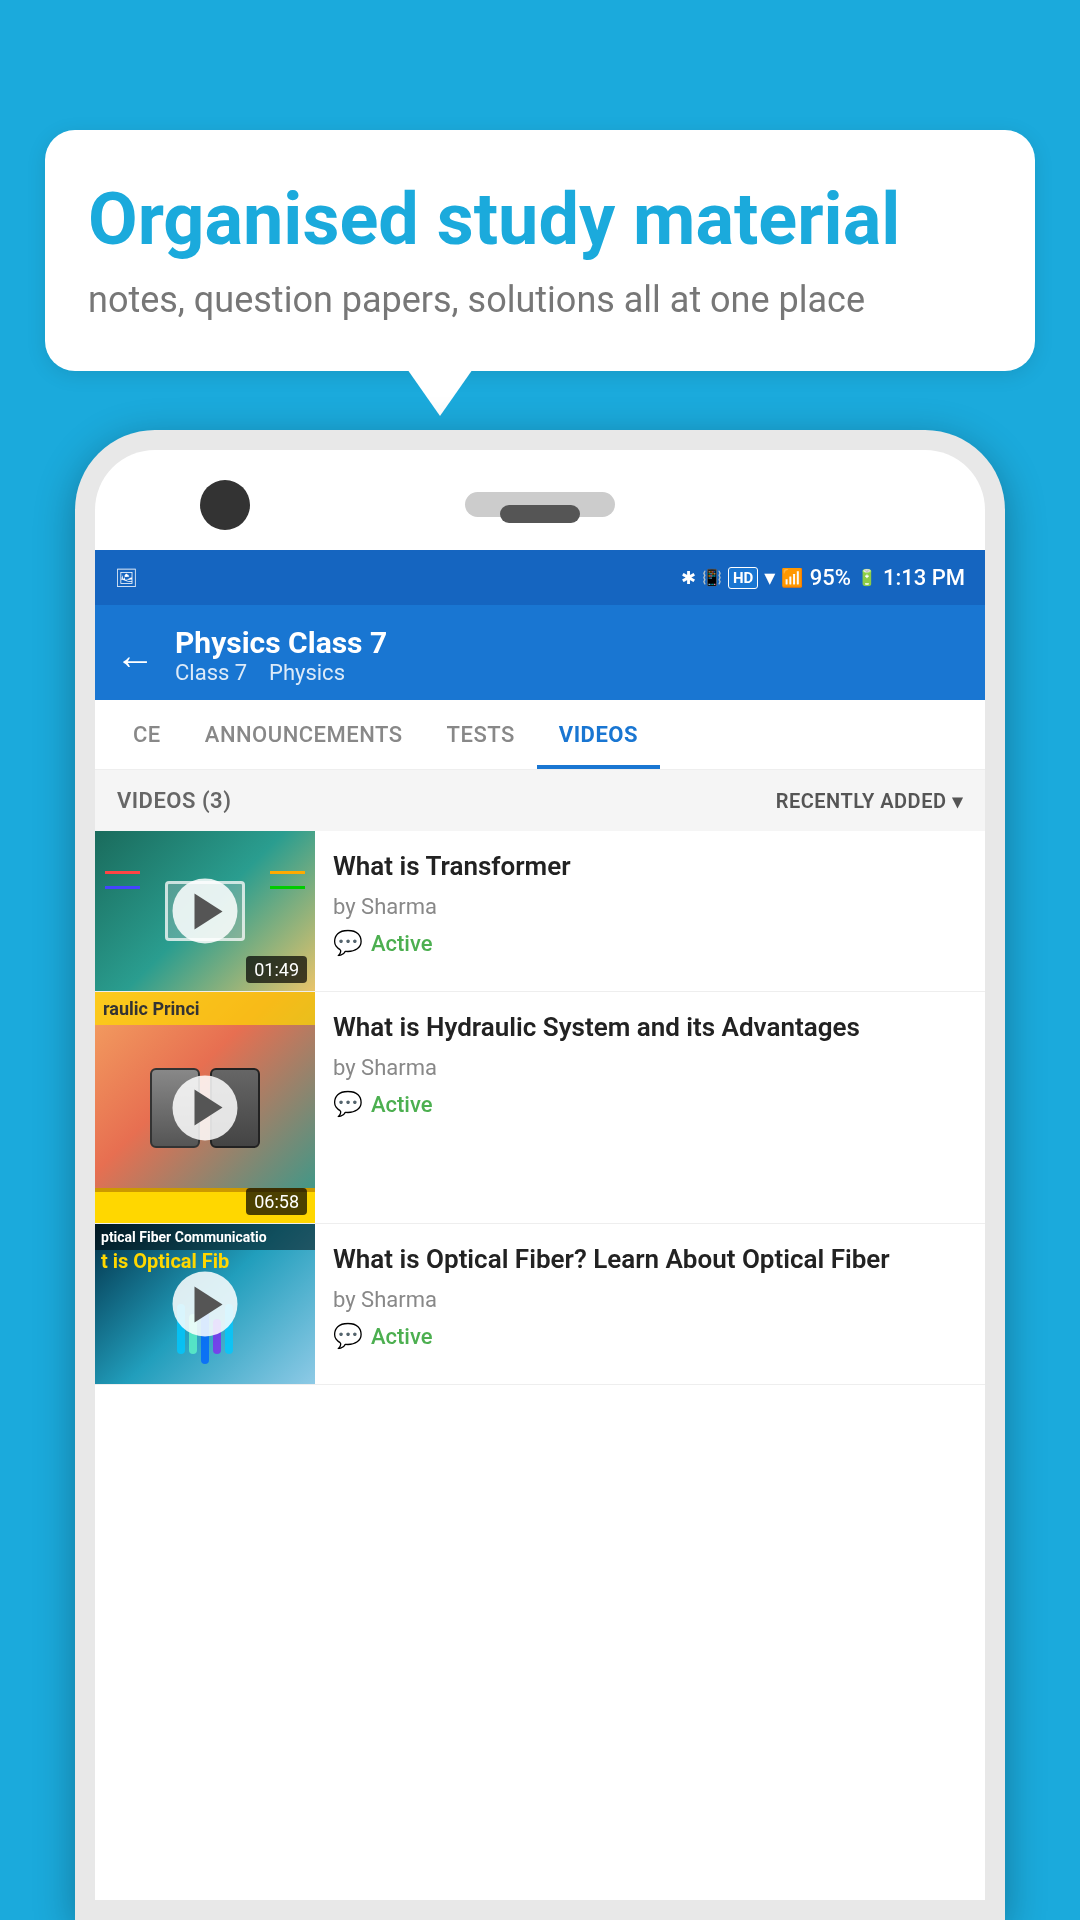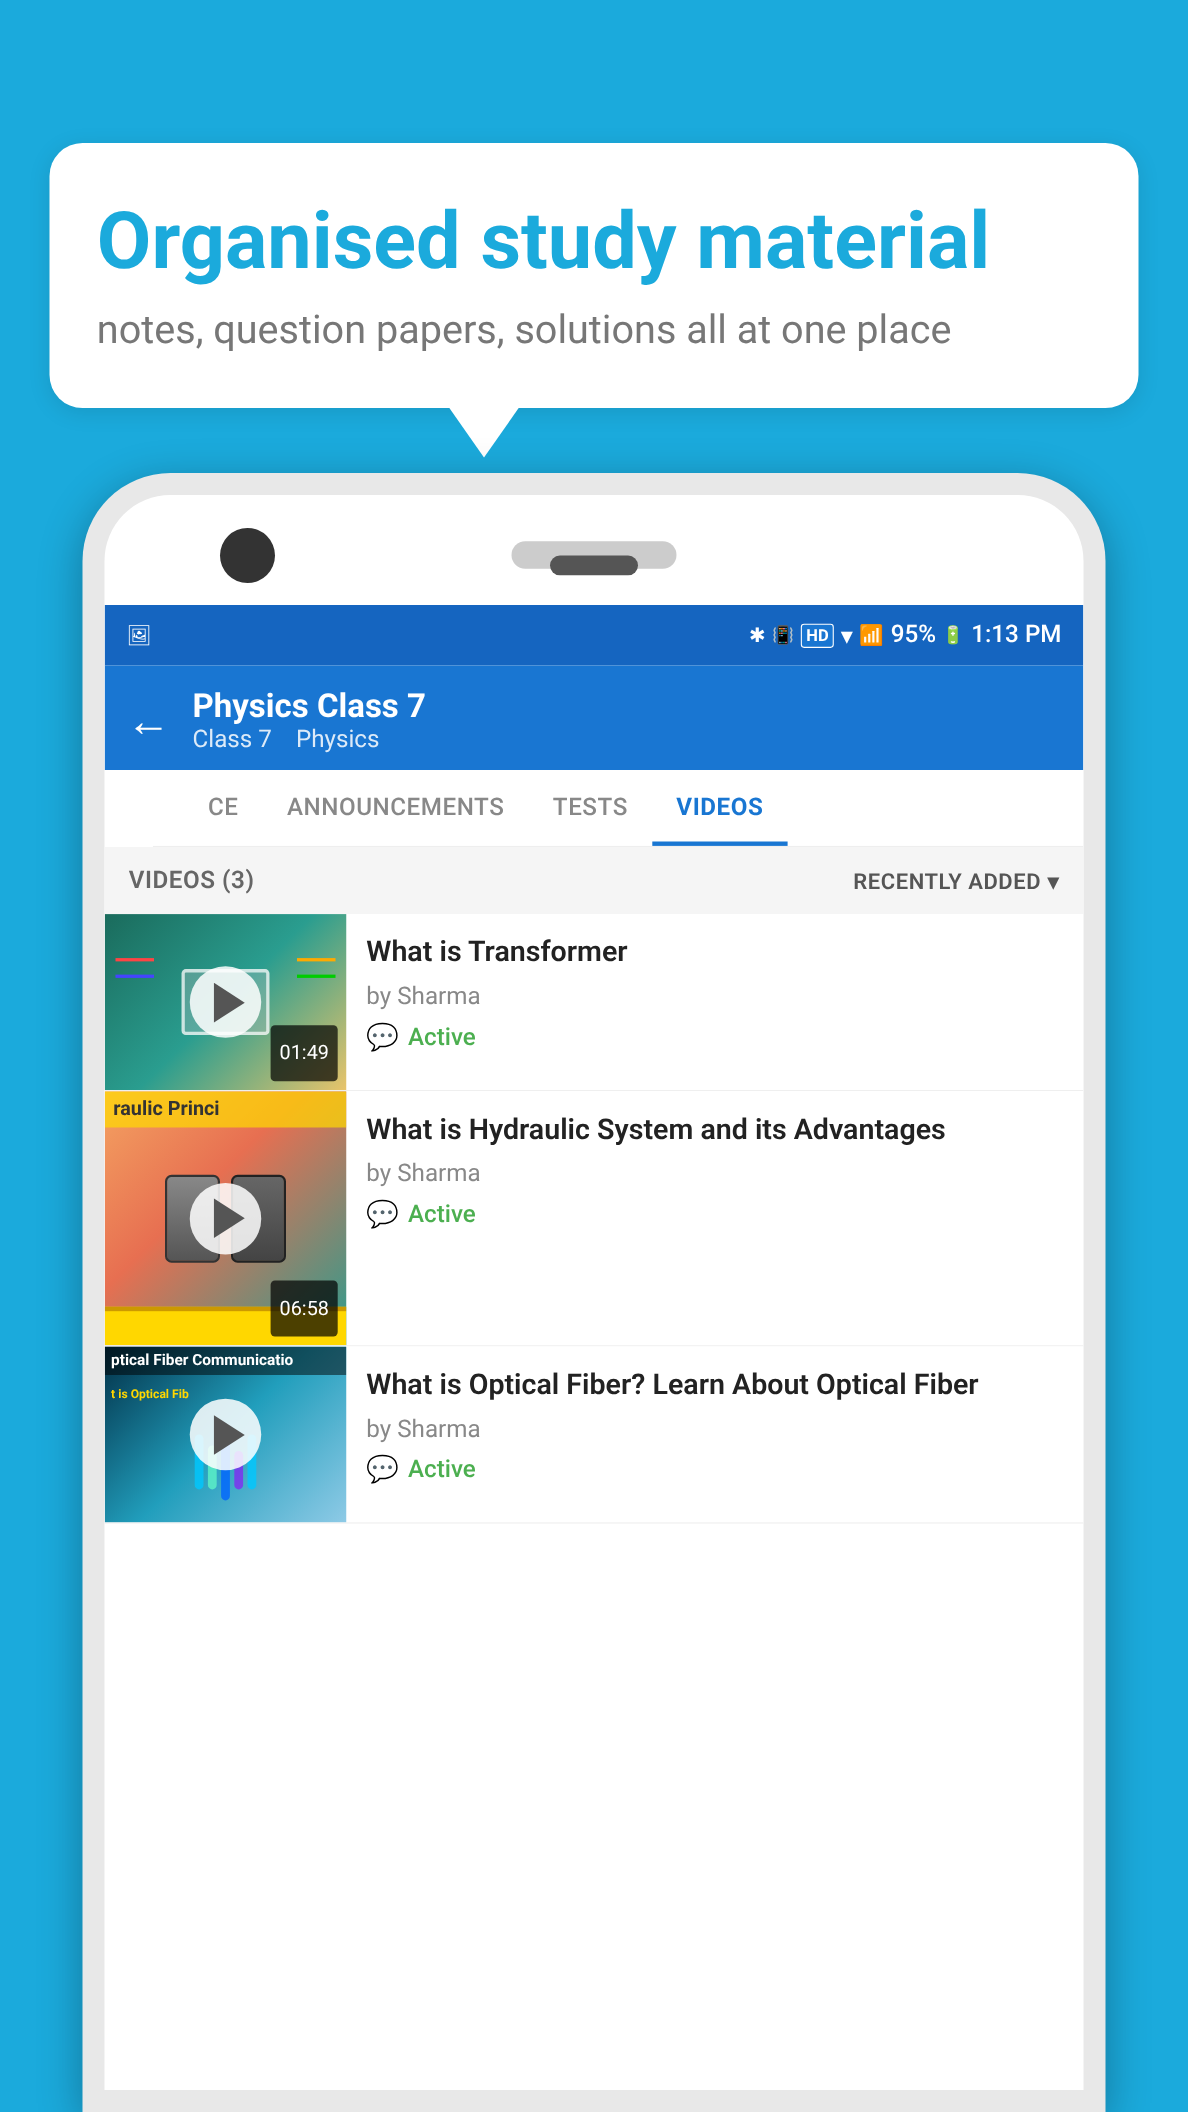--- a/index.html
+++ b/index.html
@@ -173,22 +173,21 @@
     .header-subtitle {
       color: rgba(255,255,255,0.85);
       font-size: 22px;
     }
 
     
     .tabs {
       background: white;
       display: flex;
       border-bottom: 1px solid #eee;
-      padding: 0 28px;
-      margin-left: 44px;
+      padding: 0 16px;
     }
 
     .tab {
       padding: 22px 22px;
       font-size: 22px;
       font-weight: 500;
       color: #888;
       cursor: pointer;
       position: relative;
       letter-spacing: 0.5px;
@@ -295,21 +294,21 @@
       margin-left: 6px;
     }
 
     .video-duration {
       position: absolute;
       bottom: 8px;
       right: 8px;
       background: rgba(0,0,0,0.7);
       color: white;
       font-size: 18px;
-      padding: 15px 8px;
+      padding: 3px 8px;
       border-radius: 4px;
     }
 
     .video-info {
       flex: 1;
       padding: 18px 18px;
       display: flex;
       flex-direction: column;
       justify-content: flex-start;
     }
@@ -454,21 +453,21 @@
             <span class="status-active">Active</span>
           </div>
         </div>
       </div>
 
       <div class="video-item">
         <div class="video-thumbnail">
           <div class="thumbnail-bg thumbnail-bg-3" style="height:160px;min-height:160px;">
             <div style="position:relative;width:100%;height:100%;overflow:hidden;padding-left:15px;">
               <div style="position:absolute;top:0;left:0;right:0;padding:5px 6px;font-size:14px;font-weight:700;color:white;background:rgba(0,0,0,0.5);">ptical Fiber Communicatio</div>
-              <div style="position:absolute;top:32px;left:0;right:0;padding:5px 6px;font-size:11px;font-weight:700;color:#FFD700;">t is Optical Fib</div>
+              <div style="position:absolute;top:20px;left:0;right:0;padding:5px 6px;font-size:20px;font-weight:700;color:#FFD700;">t is Optical Fib</div>
 
               <div style="position:absolute;bottom:20px;left:50%;transform:translateX(-50%);display:flex;gap:4px;">
                 <div style="width:8px;height:50px;background:rgba(0,200,255,0.8);border-radius:4px;"></div>
                 <div style="width:8px;height:40px;background:rgba(100,255,200,0.7);border-radius:4px;margin-top:10px;"></div>
                 <div style="width:8px;height:55px;background:rgba(0,100,255,0.8);border-radius:4px;margin-top:5px;"></div>
                 <div style="width:8px;height:35px;background:rgba(150,0,255,0.6);border-radius:4px;margin-top:15px;"></div>
                 <div style="width:8px;height:50px;background:rgba(0,200,255,0.8);border-radius:4px;"></div>
               </div>
             </div>
           </div>

